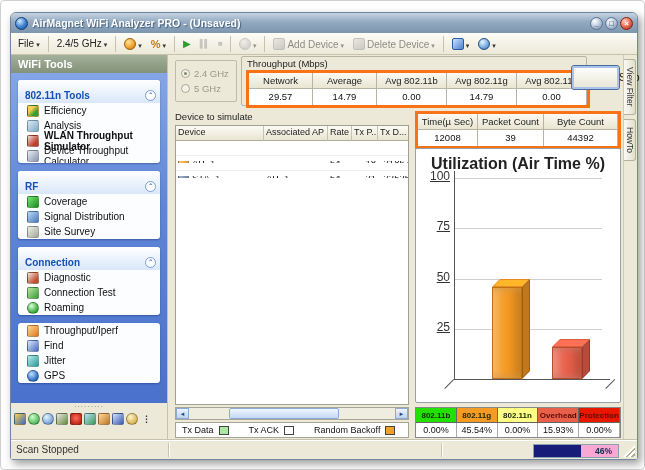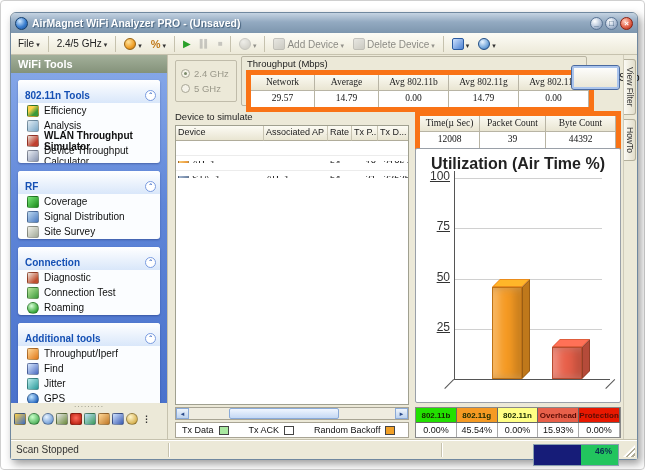--- a/index.html
+++ b/index.html
@@ -90,21 +90,21 @@
   .more { color:#333; font-size:9px; font-weight:bold; margin-left:2px; }
 
   
   .radio-box { position:absolute; left:6px; top:5px; width:62px; height:42px; border:1px solid #c0bcaa;
                border-radius:2px; padding:5px 5px; color:#9a988a; font-size:9.5px; }
   .radio-row { display:flex; align-items:center; gap:4px; height:15px; }
   .rdo { width:9px; height:9px; border-radius:50%; border:1px solid #a8a696; background:#f4f2e8; position:relative; }
   .rdo.on::after { content:""; position:absolute; left:2px; top:2px; width:3px; height:3px; border-radius:50%; background:#7a8a6a; }
   .tp-box { position:absolute; left:72px; top:1px; width:346px; height:50px; border:1px solid #b8b4a2; border-radius:2px; }
   .tp-label { position:absolute; left:5px; top:1px; font-size:9.5px; color:#222; }
-  .grid-tbl { display:grid; background:#fff; border:5px solid #f97316;font-family:Liberation Serif, serif; }
+  .grid-tbl { display:grid; background:#fff; border:3px solid #f97316; }
   .grid-tbl .c { border-right:1px solid #b8b4a4; border-bottom:1px solid #b8b4a4; font-size:9.5px; text-align:center;
                  line-height:15px; height:16px; overflow:hidden; white-space:nowrap; }
   .grid-tbl .h { background:linear-gradient(180deg,#fbfaf2,#e9e5d2); color:#222; }
   .grid-tbl .v { background:#fff; color:#111; border-bottom:none; }
   .tp-tbl { position:absolute; left:4px; top:13px; grid-template-columns:64px 64px 70px 70px 70px; }
   .stop-btn { position:absolute; right:3px; top:10px; width:48px; height:25px; border:1px solid #4a6aa0; border-radius:3px;
               background:linear-gradient(180deg,#ffffff,#e8e5d4); box-shadow:inset 0 0 0 2px #aac4ec;
               font-size:10px; text-align:center; line-height:23px; color:#111;padding-left:47px; }
 
   
@@ -157,21 +157,21 @@
   .cl-v { border-right:1px solid #aaa; font-size:9px; color:#111; text-align:center; line-height:14px; background:#fff; }
 
   
   .vtab { writing-mode:vertical-rl; font-size:8.5px; color:#333; background:linear-gradient(90deg,#fbfaf4,#e2decb);
           border:1px solid #b4b09c; border-left:none; border-radius:0 3px 3px 0; margin:4px 2px 0 0; padding:7px 0;
           text-align:center; width:12px; }
 
   
   .sb-text { position:absolute; left:5px; top:3px; }
   .sb-div { position:absolute; top:2px; bottom:2px; width:1px; background:#c6c2ae; box-shadow:1px 0 0 #fff; }
-  .progress { position:absolute; right:18px; top:3px; width:86px; height:22px; border:1px solid #8aa0b0; background:#22c55e; }
+  .progress { position:absolute; right:18px; top:3px; width:86px; height:14px; border:1px solid #8aa0b0; background:#f9a8d4; }
   .pfill { position:absolute; left:0; top:0; bottom:0; width:56%; background:#161c78; }
   .plabel { position:absolute; right:6px; top:1px; font-size:8.5px; font-weight:bold; color:#0a3050; }
   .grip { position:absolute; right:2px; bottom:2px; width:12px; height:12px;
           background:repeating-linear-gradient(135deg,#fff 0 2px,#b0ac98 2px 4px); clip-path:polygon(100% 0,100% 100%,0 100%); }
 </style>
 </head>
 <body>
 
 <div class="page">
 <div class="window">
@@ -301,24 +301,20 @@
               <span class="ico i-cot"></span>
               <span>Connection Test</span>
             </div>
         <div class="item">
               <span class="ico i-roa"></span>
               <span>Roaming</span>
             </div>
       </div>
 
       <div class="group">
-        <div class="group-h">
-              <span>Additional tools</span>
-              <span class="chev"></span>
-            </div>
         <div class="item">
               <span class="ico i-ipf"></span>
               <span>Throughput/Iperf</span>
             </div>
         <div class="item">
               <span class="ico i-fin"></span>
               <span>Find</span>
             </div>
         <div class="item">
               <span class="ico i-jit"></span>

